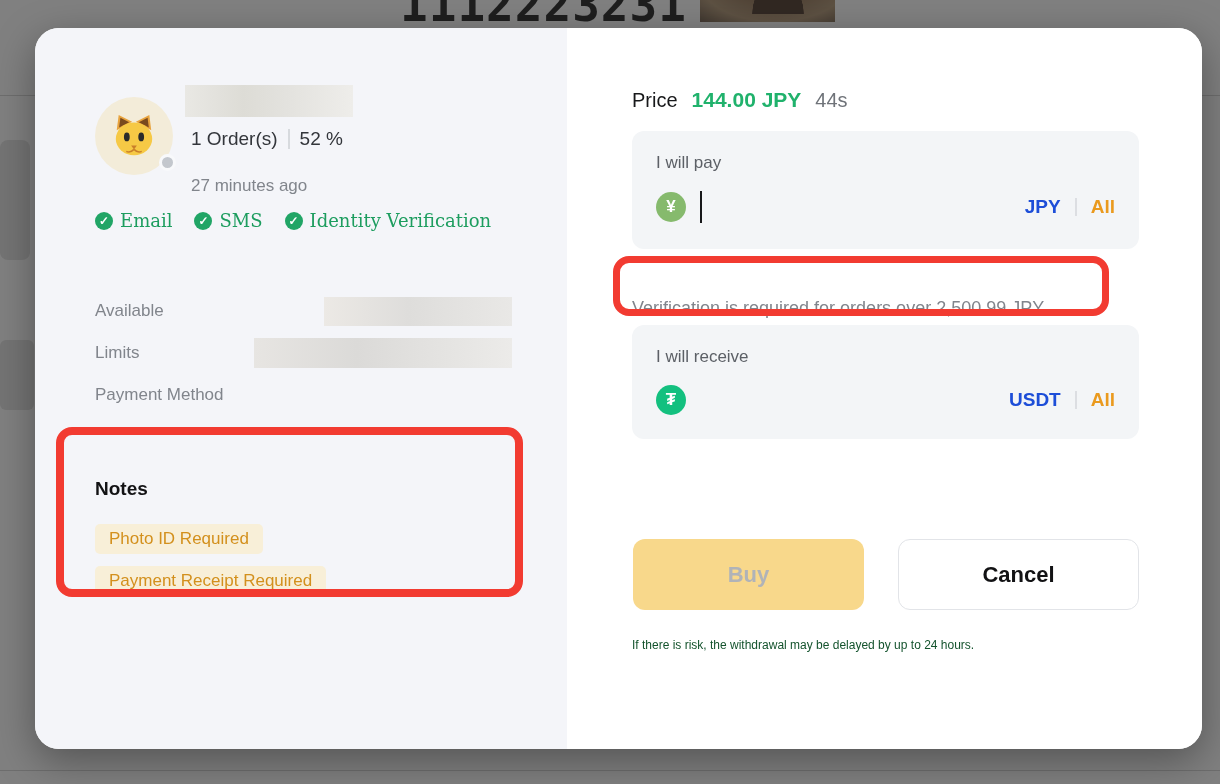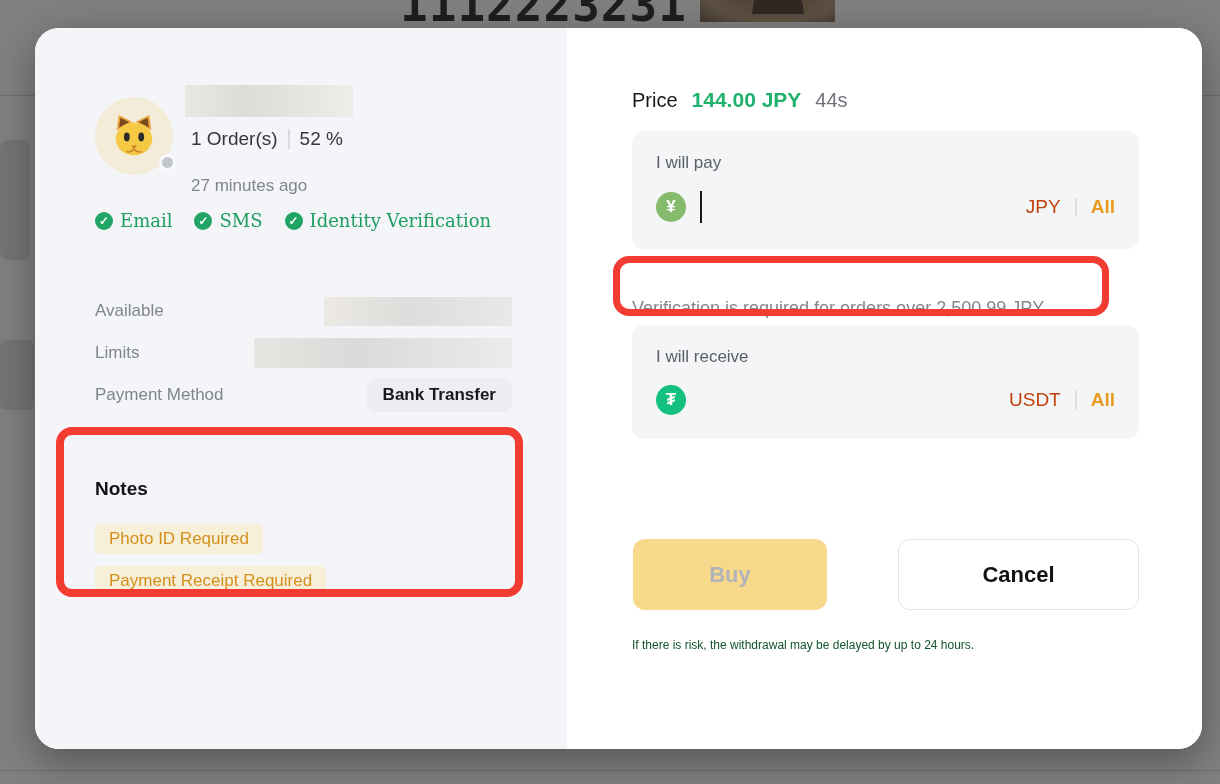--- a/index.html
+++ b/index.html
@@ -65,28 +65,28 @@
   .amount-box.pay { top:103px; }
   .amount-box.receive { top:297px; height:114px; }
   .amount-label { font-size:17px; color:#5c6066; }
   .amount-row { display:flex; align-items:center; margin-top:18px; }
   .coin-icon { width:30px; height:30px; border-radius:50%; color:#fff; font-size:17px; font-weight:700;
     display:flex; align-items:center; justify-content:center; flex:none; }
   .coin-icon.yen { background:#86ba6d; }
   .coin-icon.tether { background:#13c07f; }
   .caret { width:2px; height:32px; background:#17181a; margin-left:14px; }
   .amount-right { margin-left:auto; display:flex; align-items:center; gap:14px; }
-  .cur-code { font-size:19px; font-weight:400; color:#c2410c;text-align:center; }
+  .cur-code { font-size:19px; font-weight:700; color:#1d4ed8;text-align:center; }
   .cur-divider { width:2px; height:18px; background:#dcdee2; }
   .all-link { font-size:19px; font-weight:700; color:#ea9a1e; cursor:pointer; }
 
   .warning-text { position:absolute; left:65px; top:270px; font-size:18px; color:#81858c; white-space:nowrap; }
 
   .btn { position:absolute; top:511px; height:71px; border-radius:12px; border:none; font-size:22px; font-weight:700; cursor:pointer; font-family:inherit; }
-  .btn-buy { left:66px; width:194px; background:#f8d88b; color:#b0b3b8; }
+  .btn-buy { left:66px; width:231px; background:#f8d88b; color:#b0b3b8; }
   .btn-cancel { left:331px; width:241px; background:#ffffff; border:1px solid #e2e4e8; color:#121214; }
 
   .risk-note { position:absolute; left:65px; top:604px; width:510px; font-size:12px; line-height:26px; color:#14532d; }
 
   
   .annot { position:absolute; border:7px solid #f23b31; border-radius:16px; z-index:50; pointer-events:none; }
   .annot.warning-box { left:613px; top:256px; width:496px; height:60px; }
   .annot.notes-box { left:56px; top:427px; width:467px; height:170px; border-width:8px; }
 
   .cat-svg { width:46px; height:46px; display:block; }
@@ -155,21 +155,20 @@
       <div class="info-row">
         <span class="info-label">Available</span>
         <span class="redact-a"></span>
       </div>
       <div class="info-row">
         <span class="info-label">Limits</span>
         <span class="redact-b"></span>
       </div>
       <div class="info-row">
         <span class="info-label">Payment Method</span>
-        <span class="method-pill">Bank Transfer</span>
       </div>
     </div>
 
     <div class="notes-title">Notes</div>
     <div class="note-tag t0">Photo ID Required</div>
     <div class="note-tag t1">Payment Receipt Required</div>
   </div>
 
   <div class="panel-right">
 

